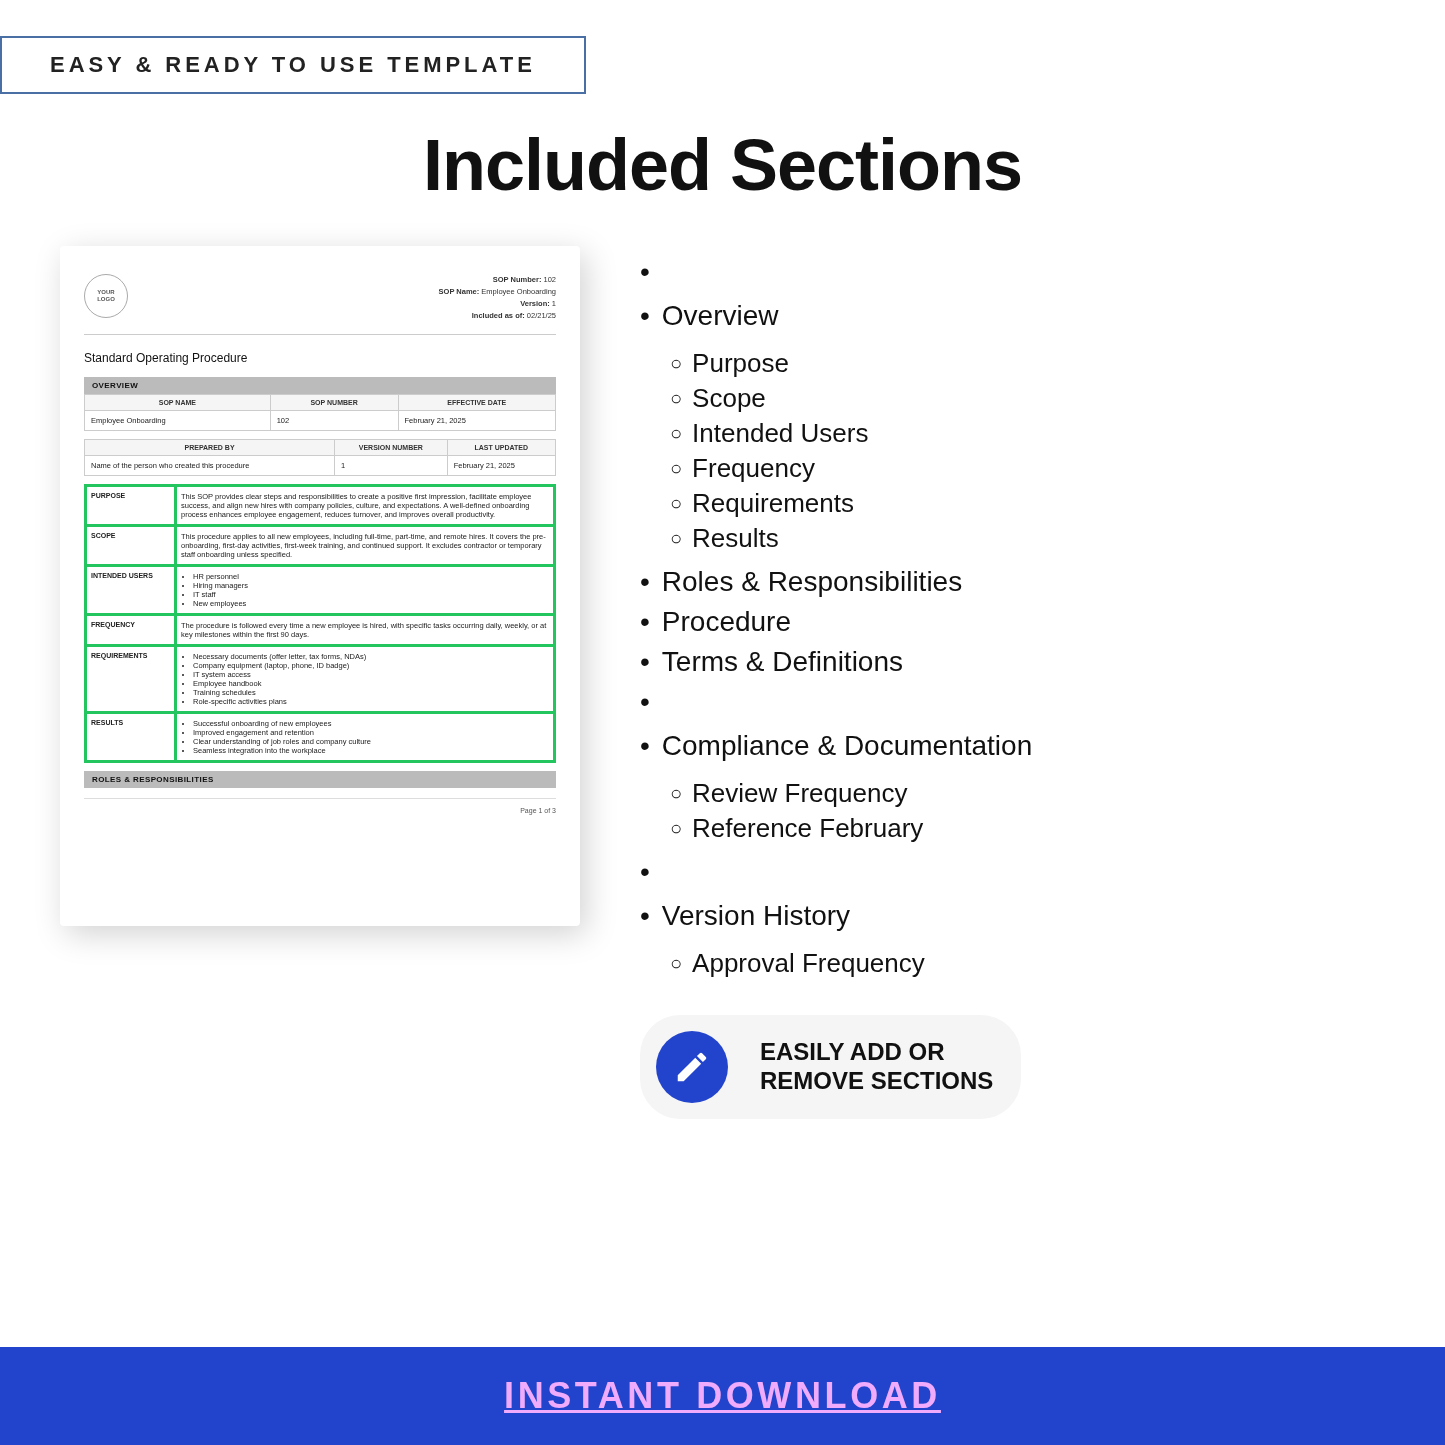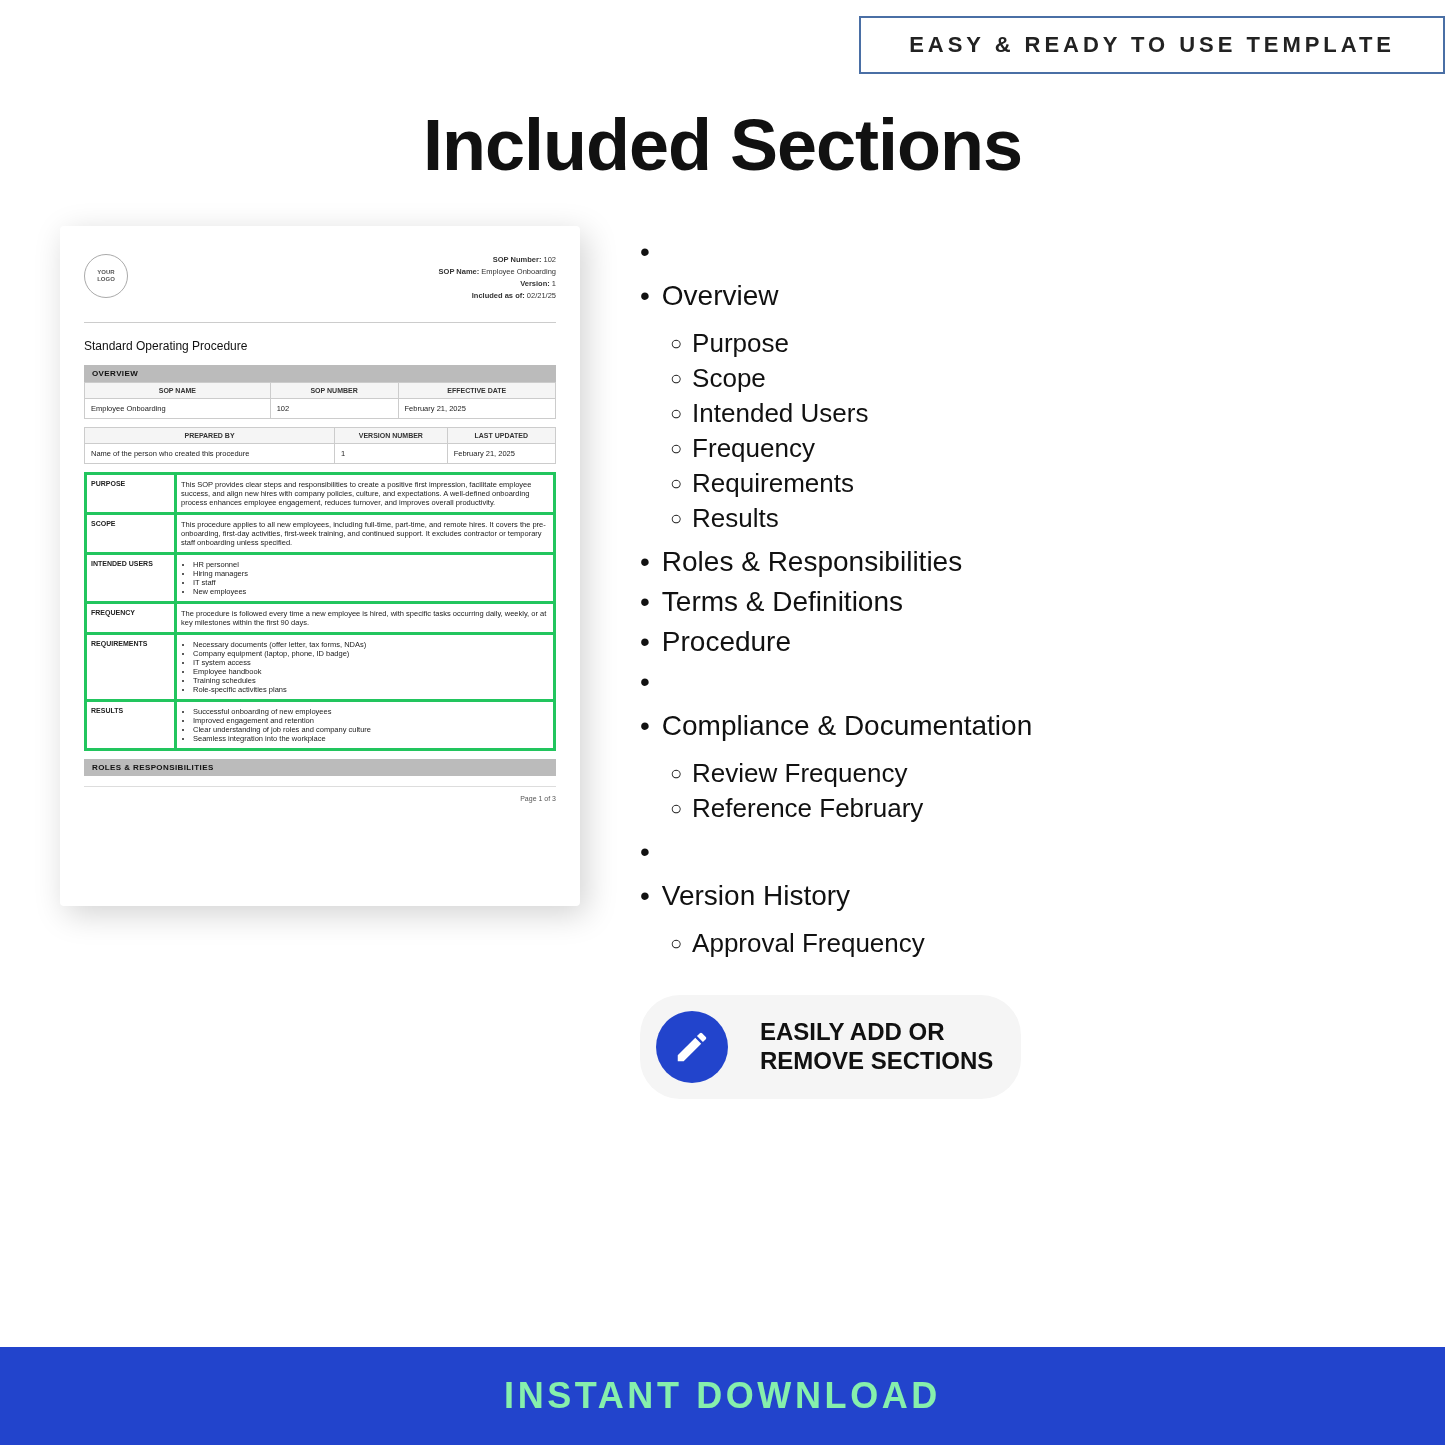--- a/index.html
+++ b/index.html
@@ -10,22 +10,22 @@
       min-height: 1445px;
       display: flex;
       flex-direction: column;
       align-items: center;
     }
 
     
     .top-banner {
       width: 100%;
       display: flex;
-      justify-content: flex-end;
-      padding: 16px 0 20px 0;
+      justify-content: flex-start;
+      padding: 36px 0 20px 0;
     }
     .top-banner-box {
       border: 2px solid #4a6fa5;
       padding: 14px 48px;
       letter-spacing: 0.18em;
       font-size: 22px;
       font-weight: 600;
       color: #222;
       text-transform: uppercase;
     }
@@ -62,21 +62,21 @@
       color: #222;
       min-height: 680px;
       position: relative;
     }
 
     .doc-header {
       display: flex;
       justify-content: space-between;
       align-items: flex-start;
       margin-bottom: 16px;
-      padding-bottom: 20px;
+      padding-bottom: 12px;
       border-bottom: 1px solid #ccc;
     }
     .doc-logo {
       width: 44px;
       height: 44px;
       border-radius: 50%;
       border: 1.5px solid #aaa;
       display: flex;
       align-items: center;
       justify-content: center;
@@ -286,23 +286,24 @@
       background: #2244cc;
       display: flex;
       align-items: center;
       justify-content: center;
       padding: 28px 0;
       margin-top: 40px;
     }
     .bottom-bar-text {
       font-size: 36px;
       font-weight: 700;
-      color: #86efac;
+      color: #f0abfc;
       letter-spacing: 0.1em;
       text-transform: uppercase;
+      text-decoration: underline;
     }
   </style>
 </head>
 <body>
 
 <div class="top-banner">
   <div class="top-banner-box">
     <span>EASY &amp; READY TO USE TEMPLATE</span>
   </div>
 </div>
@@ -433,24 +434,24 @@
             <li>Intended Users</li>
             <li>Frequency</li>
             <li>Requirements</li>
             <li>Results</li>
           </ul>
         </li>
         <li>
           <span>Roles &amp; Responsibilities</span>
         </li>
         <li>
+          <span>Procedure</span>
+        </li>
+        <li>
           <span>Terms &amp; Definitions</span>
-        </li>
-        <li>
-          <span>Procedure</span>
         </li>
         <li class="list-item-with-sub">
           <div class="main-label">
             <span class="list-item-bullet">•</span>
             <span class="list-label">Compliance &amp; Documentation</span>
           </div>
           <ul class="list-sub">
             <li>Review Frequency</li>
             <li>Reference February</li>
           </ul>

